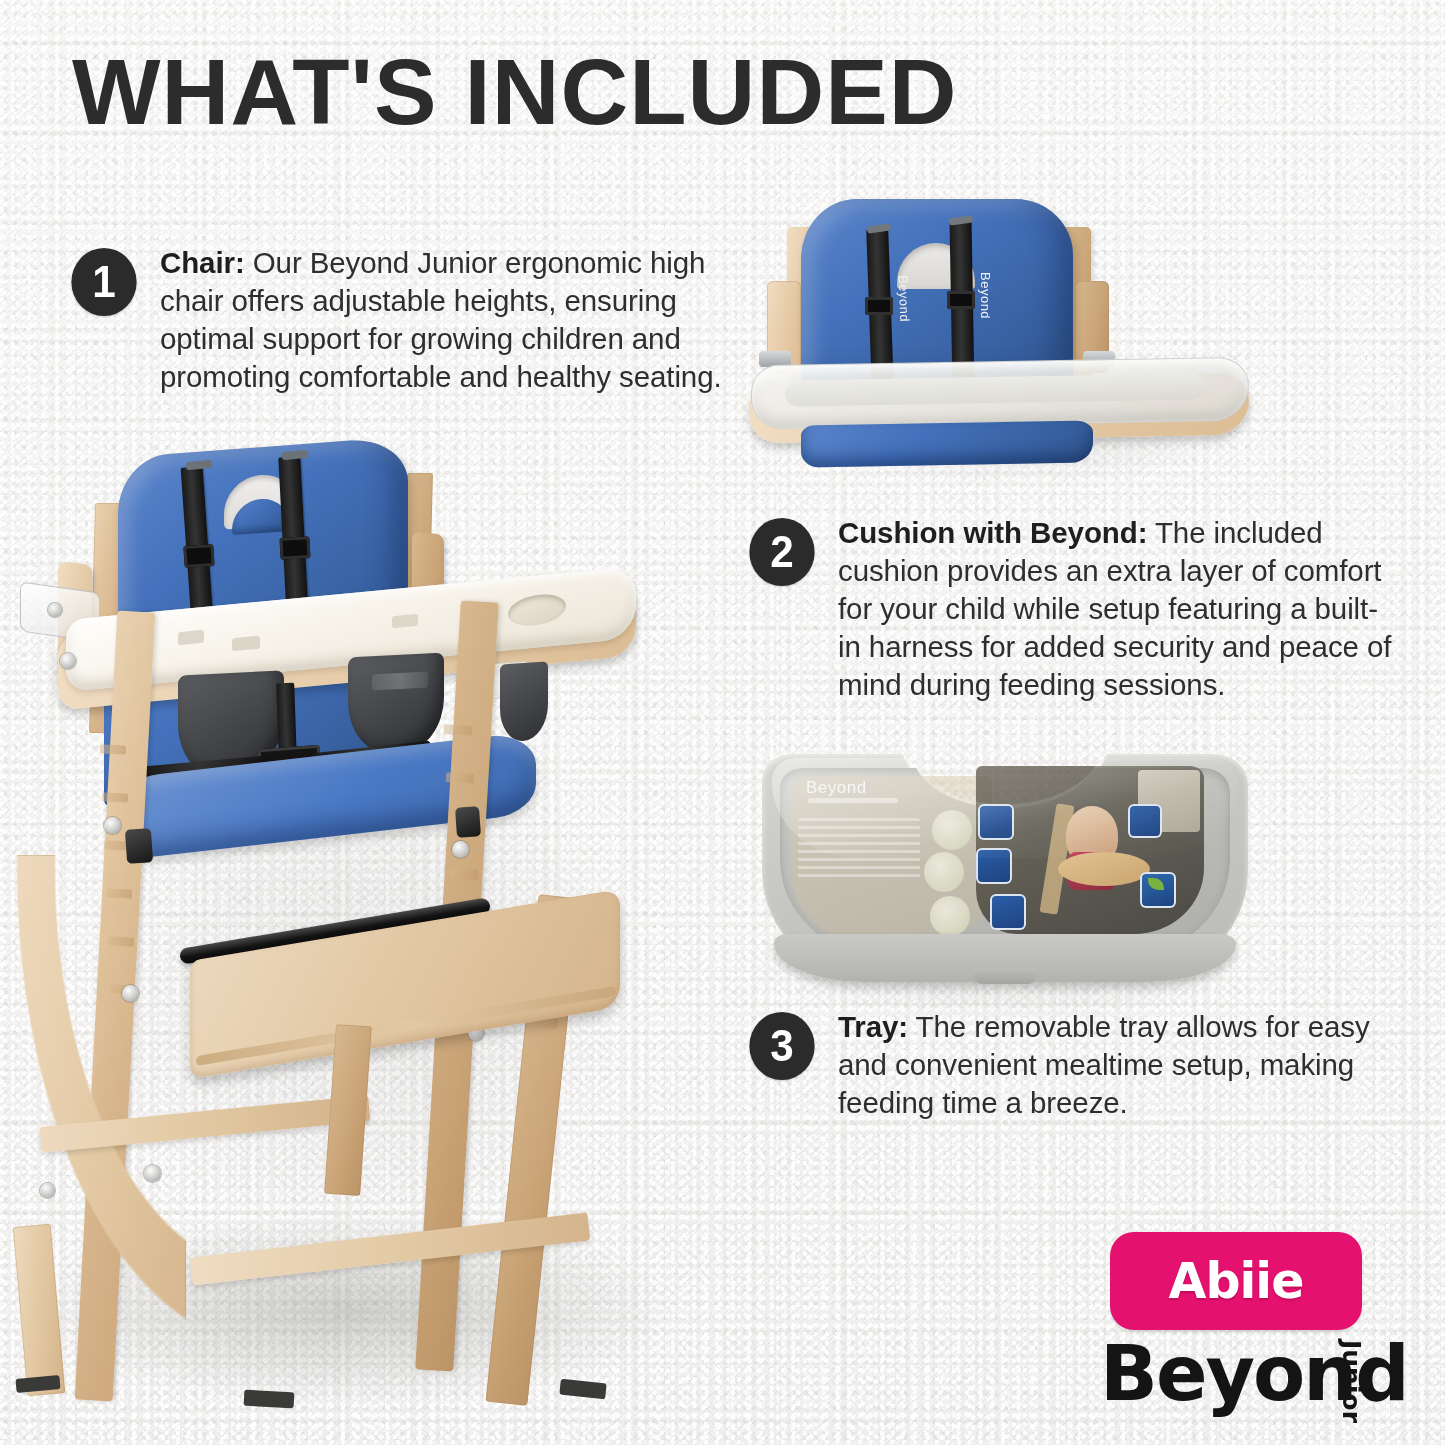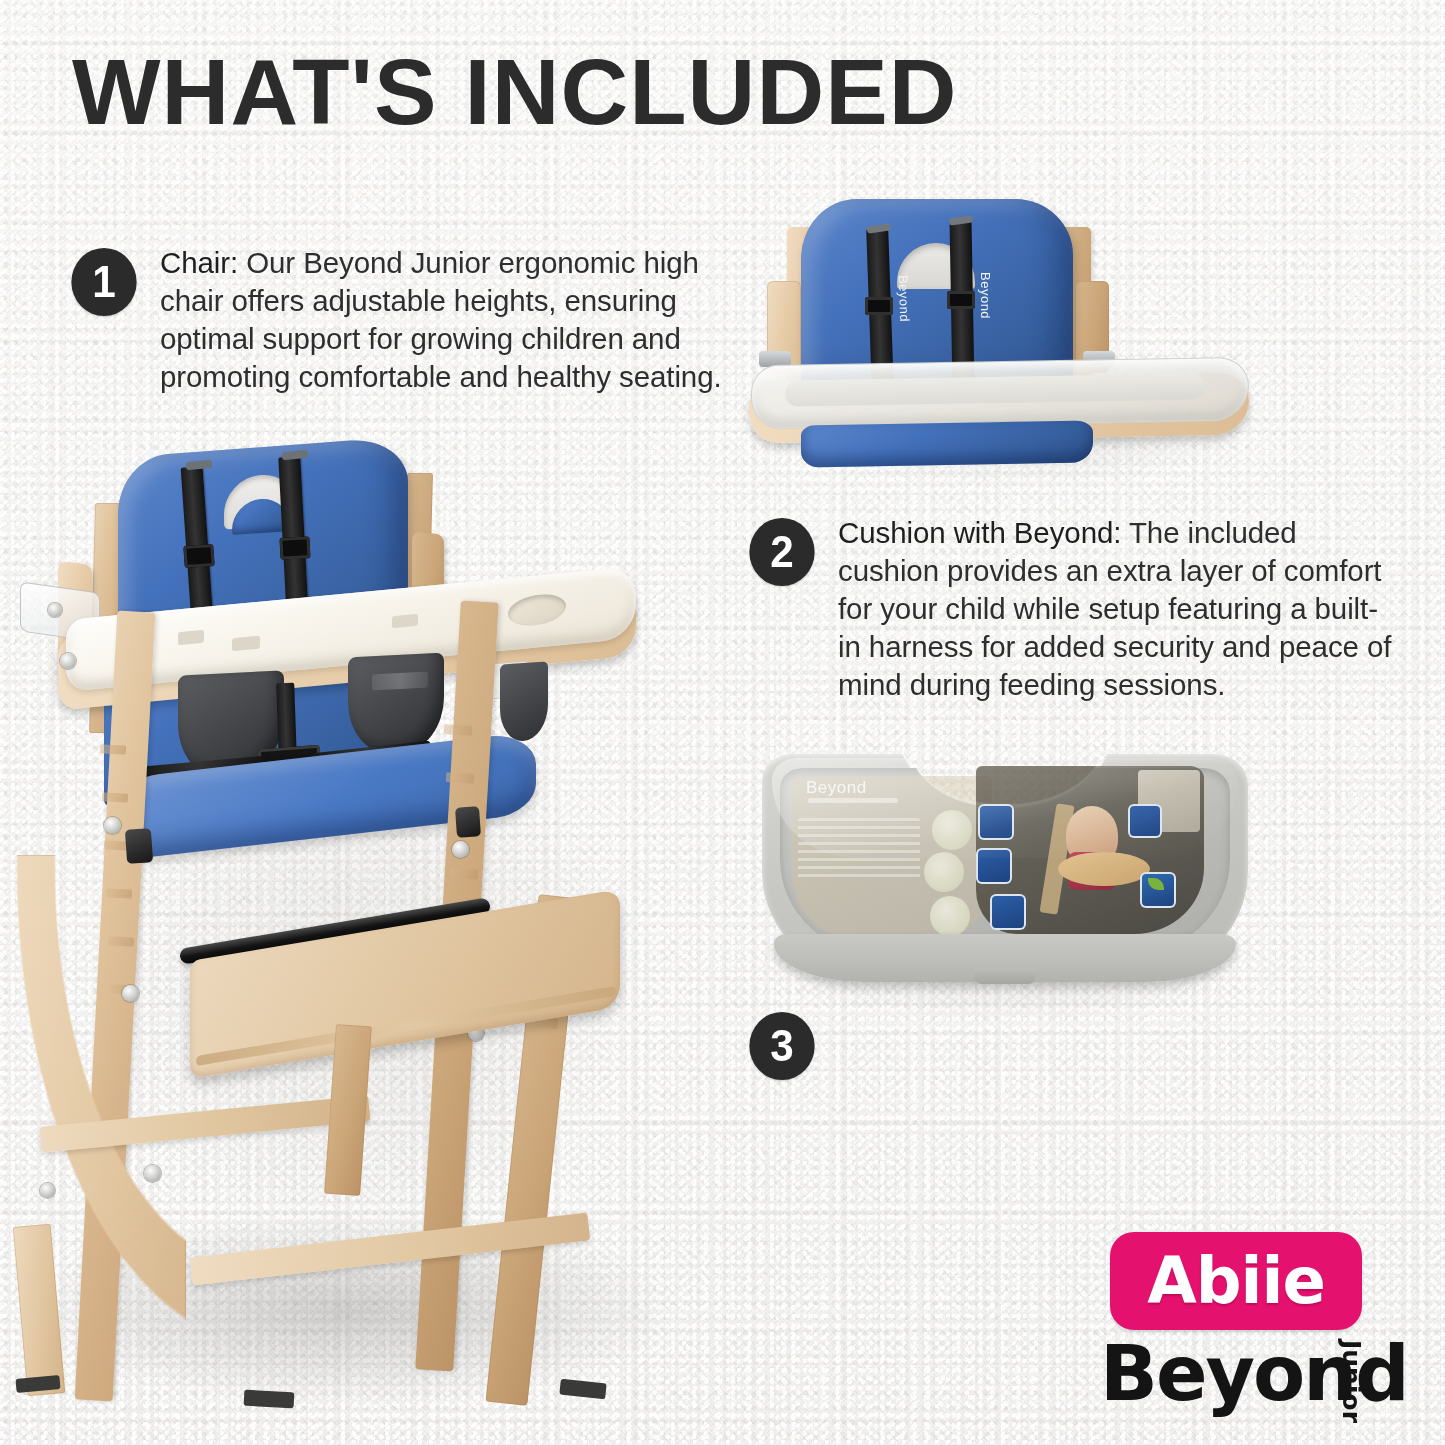--- a/index.html
+++ b/index.html
@@ -51,21 +51,21 @@
     font-weight:bold;font-size:44px;line-height:1;
     box-shadow:0 1px 2px rgba(0,0,0,.18);
     transform:scaleX(.96);
   }
   .btext{
     margin-left:22px;color:#2e2e2e;
     font-size:29.5px;line-height:1.285;
     letter-spacing:-.1px;
     font-family:"Liberation Sans", sans-serif;
   }
-  .btext b{font-weight:normal;color:#1e1e1e;}
+  .btext b{font-weight:bold;color:#1e1e1e;}
   #blk1{left:70px;top:248px;width:660px;}
   #blk2{left:748px;top:518px;width:650px;}
   #blk3{left:748px;top:1012px;width:640px;}
   #blk1 .btext{margin-top:-4px;}
   #blk2 .btext{margin-top:-4px;}
   #blk3 .btext{margin-top:-4px;}
 
   
   .art{position:absolute;}
   .wood{
@@ -96,21 +96,21 @@
   
   #logo{position:absolute;left:1100px;top:1232px;width:300px;height:195px;}
   #logoPill{
     position:absolute;left:10px;top:0;width:252px;height:98px;border-radius:24px;
     background:#e5116e;box-shadow:0 2px 3px rgba(0,0,0,.12);
   }
   #logoAbiie{
     position:absolute;left:10px;top:0;width:252px;height:98px;
     display:flex;align-items:center;justify-content:center;
     color:#fff;font-family:"DejaVu Sans",sans-serif;font-weight:bold;
-    font-size:64px;letter-spacing:-1px;line-height:1;
+    font-size:49px;letter-spacing:-1px;line-height:1;
     text-shadow:0 2px 2px rgba(120,0,55,.35);
   }
   #logoReg{position:absolute;right:8px;bottom:9px;color:#fff;font-size:13px;font-family:"DejaVu Sans",sans-serif;}
   #logoBeyond{
     position:absolute;left:0px;top:104px;
     font-family:"DejaVu Sans",sans-serif;font-weight:bold;
     font-size:76px;line-height:1;color:#141414;letter-spacing:-2px;
   }
   #logoJunior{
     position:absolute;left:266px;top:108px;
@@ -441,20 +441,23 @@
 
   <div class="block" id="blk2">
     <div class="badge">2</div>
     <div class="btext">
       <b>Cushion with Beyond:</b><span> The included cushion provides an extra layer of comfort for your child while setup featuring a built-in harness for added security and peace of mind during feeding sessions.</span>
     </div>
   </div>
 
   <div class="block" id="blk3">
     <div class="badge">3</div>
+    <div class="btext">
+      <b>Tray:</b><span> The removable tray allows for easy and convenient mealtime setup, making feeding time a breeze.</span>
+    </div>
   </div>
 
   <div id="logo">
     <div id="logoPill"></div>
     <div id="logoAbiie">Abiie</div>
     <div id="logoReg">®</div>
     <div id="logoBeyond">Beyond</div>
     <div id="logoJunior">Junior</div>
   </div>
 

